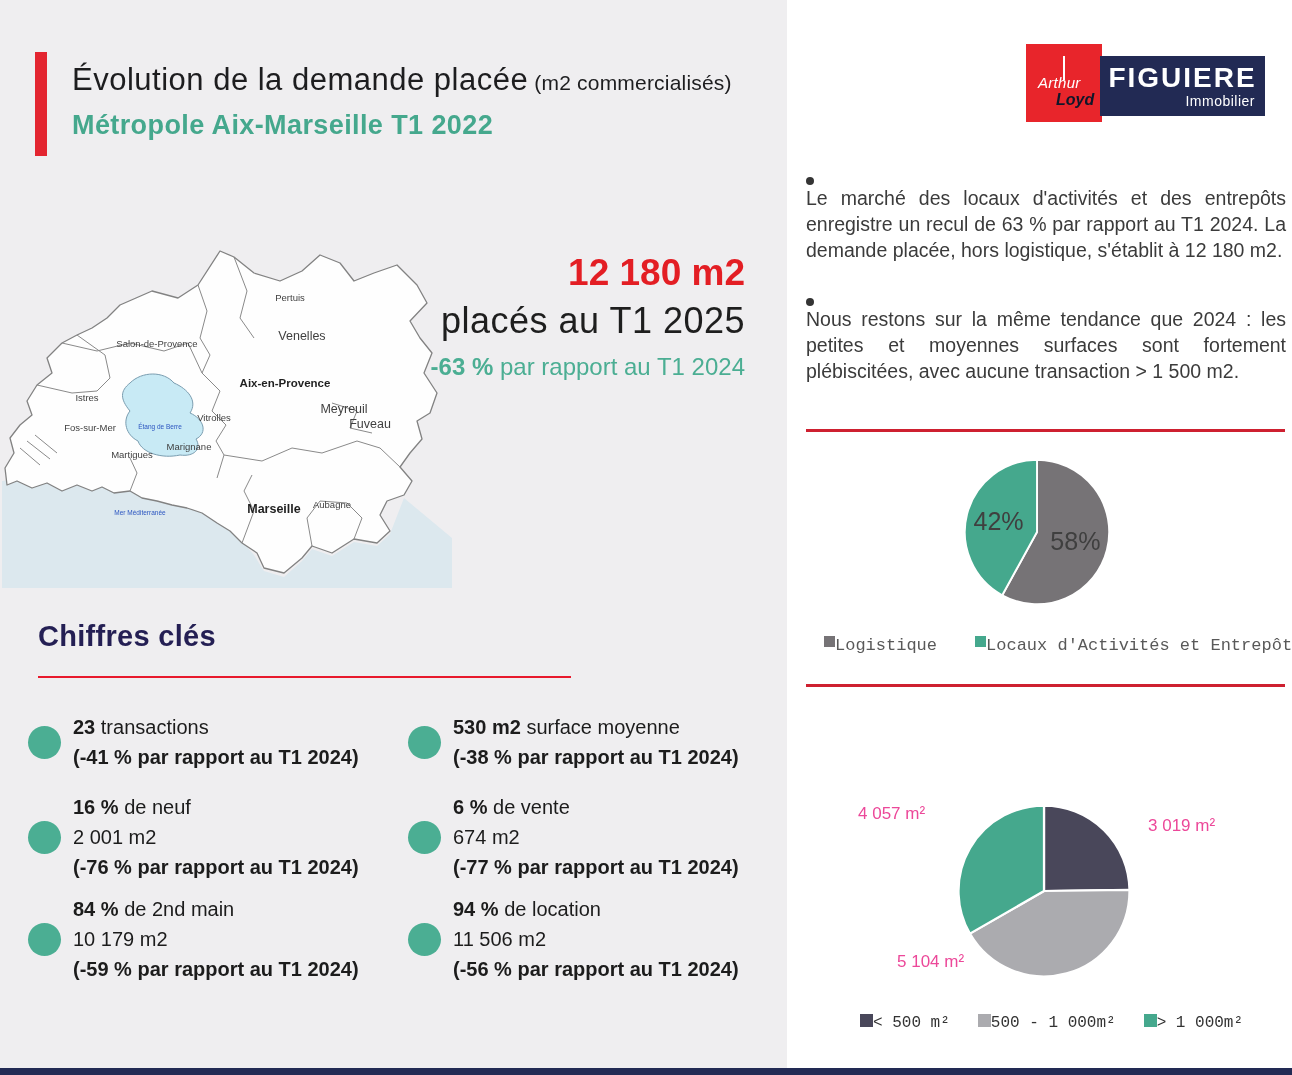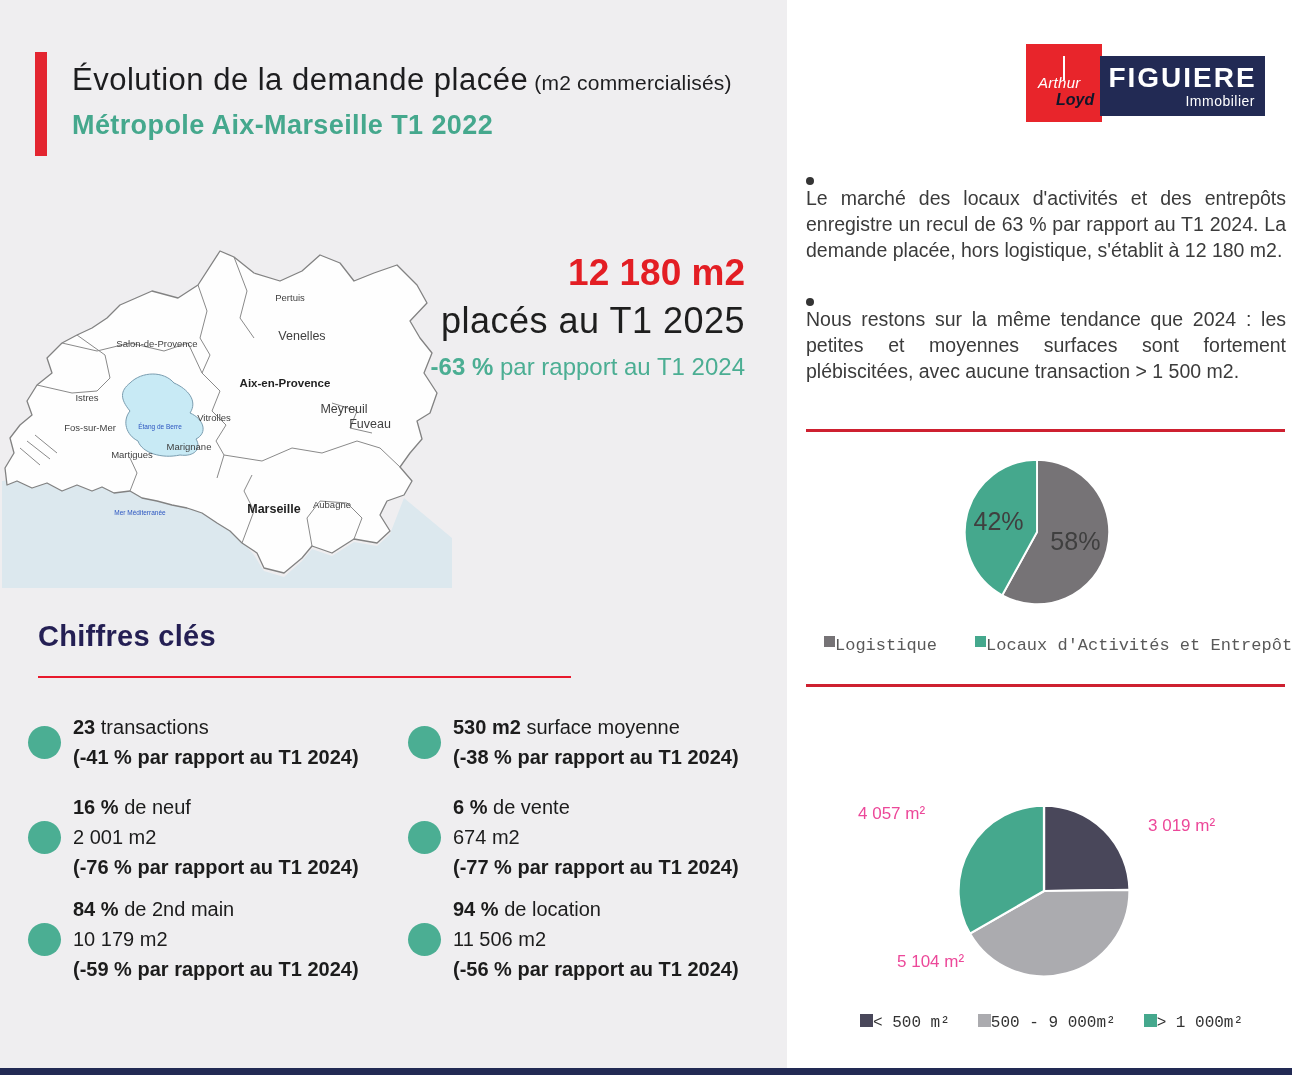--- a/index.html
+++ b/index.html
@@ -241,21 +241,21 @@
   <div class="p2-label p2-label-b">3 019 m²</div>
   <div class="p2-label p2-label-c">5 104 m²</div>
 
   <div class="legend2">
     <div class="legend-item">
       <span class="legend-sq sq-dark"></span>
       <span>&lt; 500 m²</span>
     </div>
     <div class="legend-item">
       <span class="legend-sq sq-lgray"></span>
-      <span>500 - 9 000m²</span>
+      <span>500 - 1 000m²</span>
     </div>
     <div class="legend-item">
       <span class="legend-sq sq-teal"></span>
       <span>&gt; 1 000m²</span>
     </div>
   </div>
 
   <div class="bottom-strip"></div>
 </div>
 

